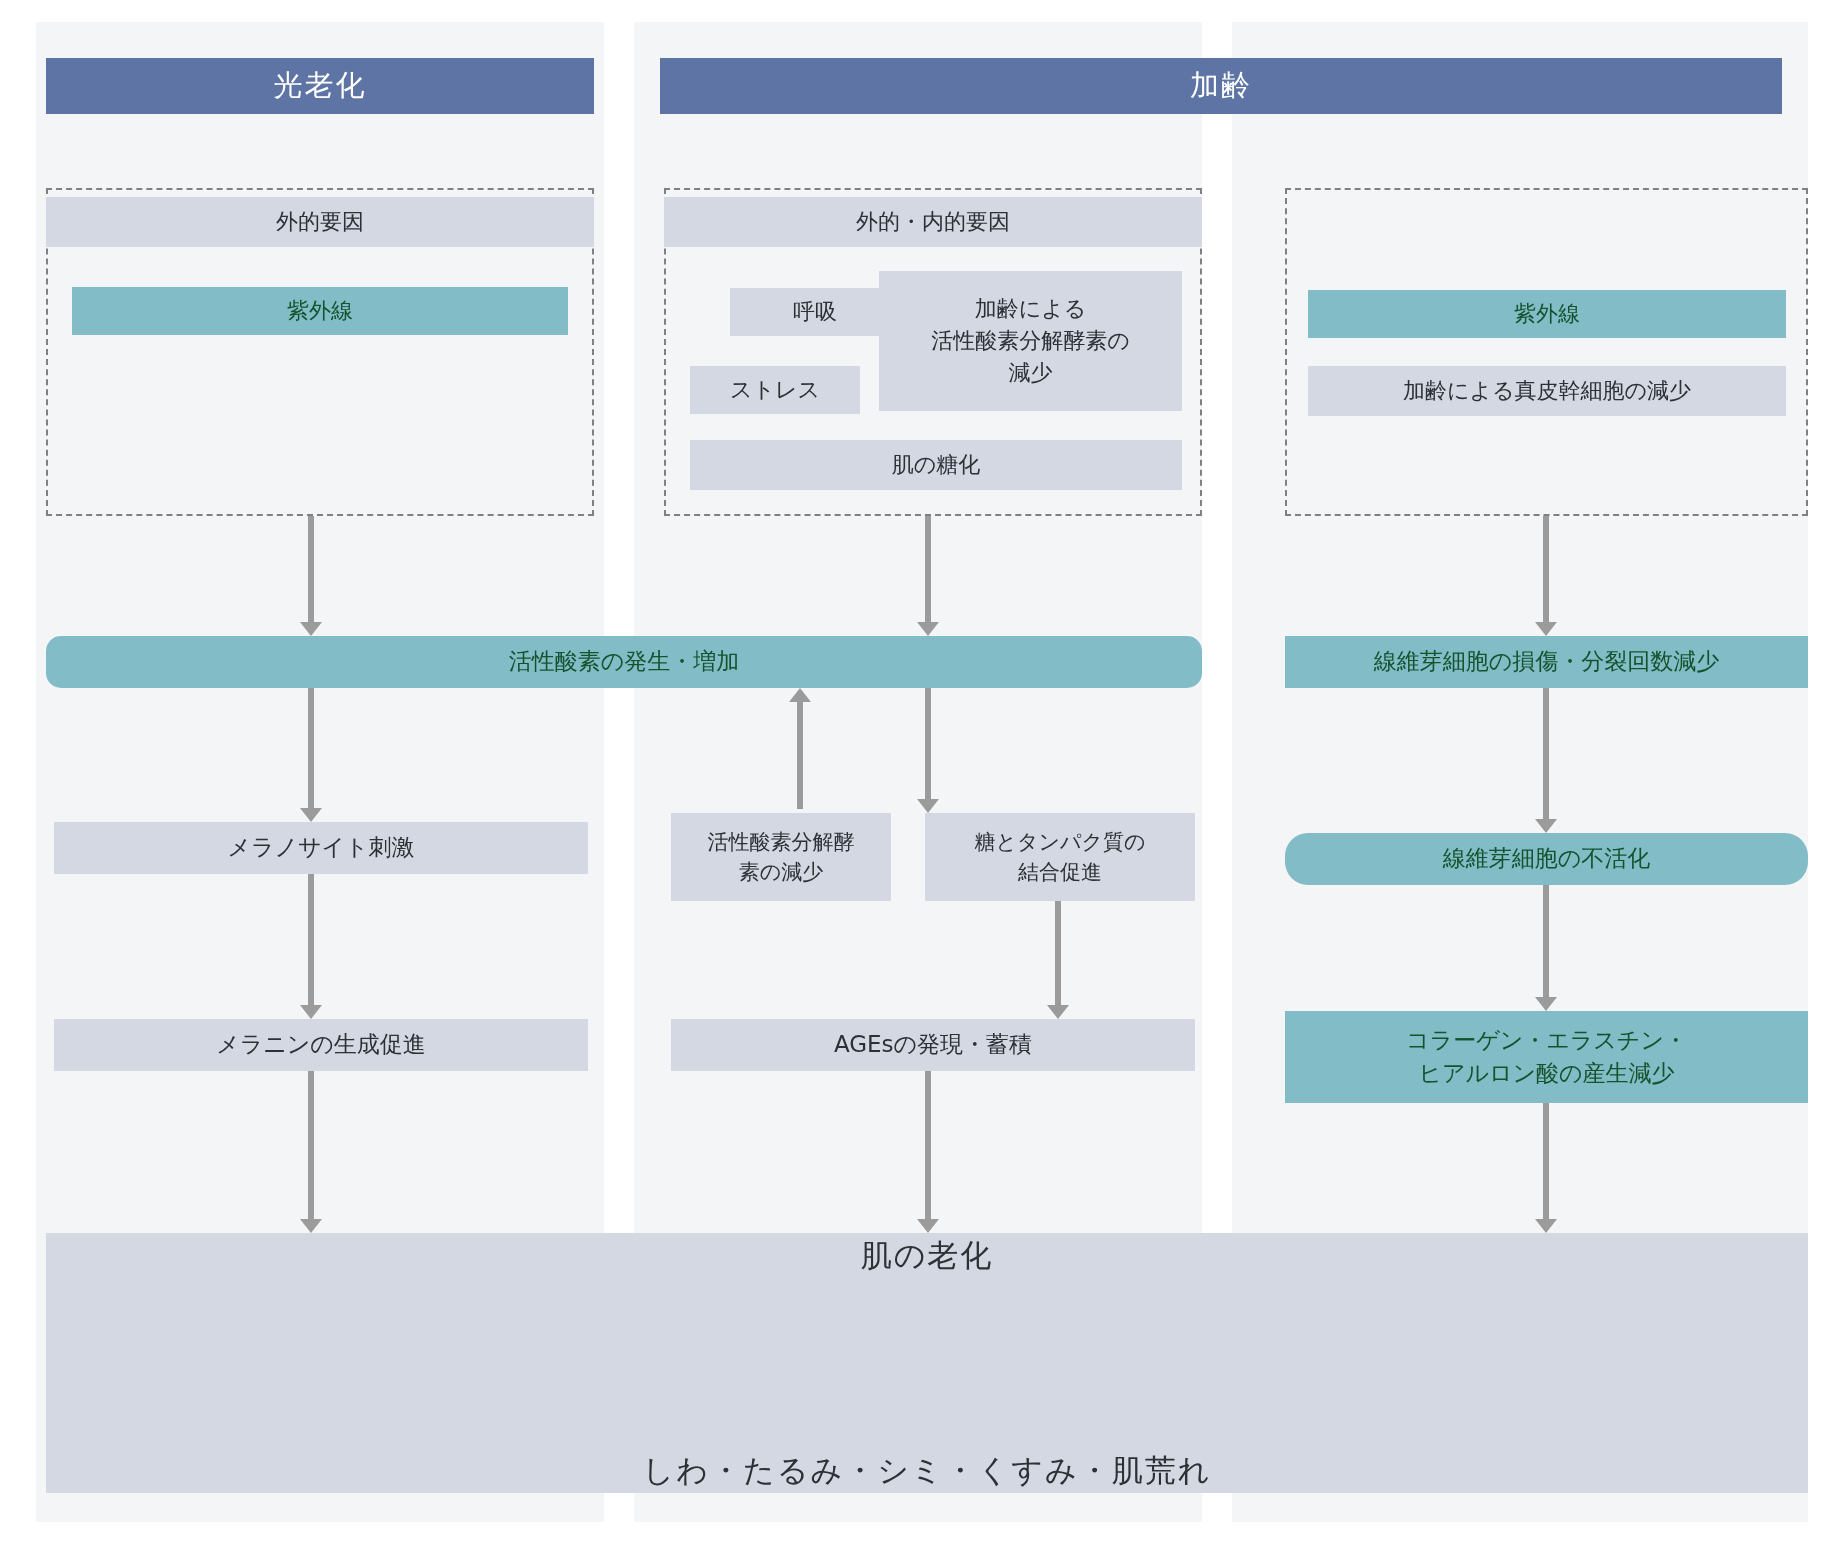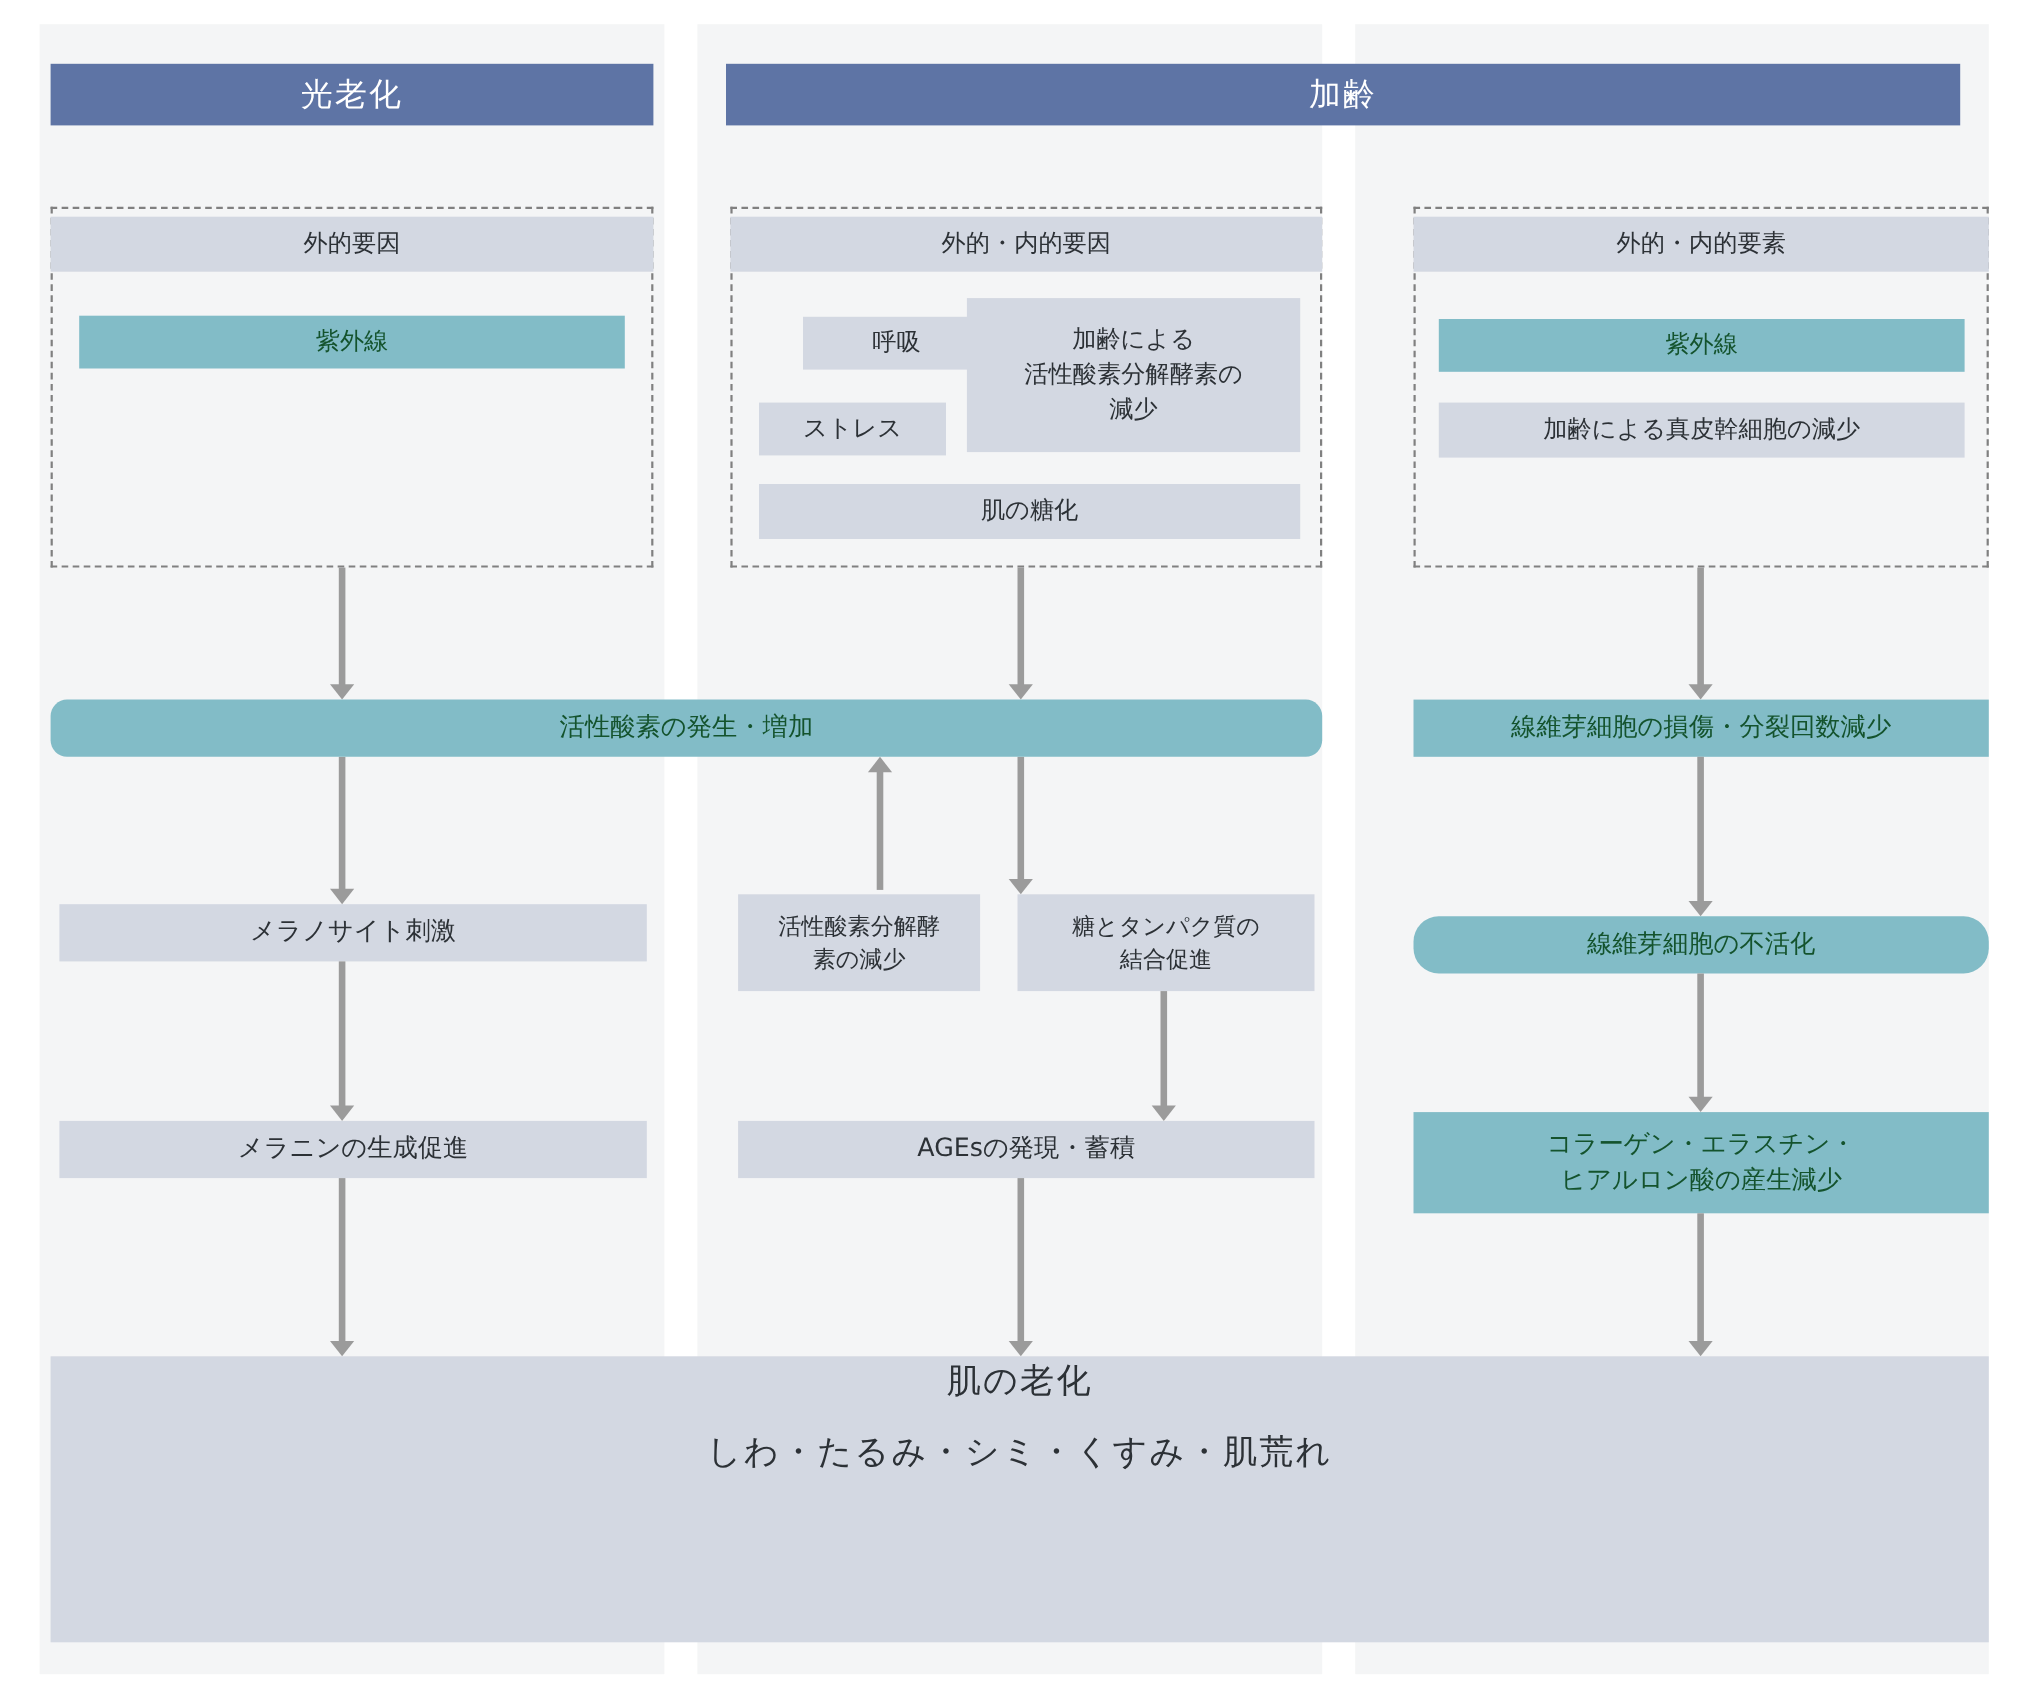--- a/index.html
+++ b/index.html
@@ -73,21 +73,21 @@
   #box-fibroblast-damage{left:1285px;top:636px;width:523px;height:52px;font-size:23px;}
   #box-fibroblast-inactive{left:1285px;top:833px;width:523px;height:52px;font-size:23px;border-radius:23px;}
   #box-collagen{left:1285px;top:1011px;width:523px;height:92px;font-size:23px;}
 
   
   #box-ros{left:46px;top:636px;width:1156px;height:52px;font-size:23px;border-radius:15px;}
 
   
   #box-result{
     left:46px;top:1233px;width:1762px;height:260px;
-    display:flex;flex-direction:column;align-items:center;justify-content:flex-start;
+    display:flex;flex-direction:column;align-items:center;justify-content:space-between;
     gap:20px;background:#d3d8e2;color:#2c3136;
   }
   #result-title{font-size:31px;letter-spacing:2px;}
   #result-sub{font-size:31px;letter-spacing:2px;}
 
   
   .arrow{position:absolute;width:6px;background:#9b9b9b;}
   .arrow::after{
     content:"";position:absolute;left:50%;bottom:-13px;
     transform:translateX(-50%);
@@ -169,21 +169,20 @@
       <div>糖とタンパク質の</div>
       <div>結合促進</div>
     </div>
   </div>
   <div class="arrow" id="arr-m3"></div>
   <div class="box gray" id="box-ages">AGEsの発現・蓄積</div>
   <div class="arrow" id="arr-m4"></div>
 
   <div class="box teal" id="box-ros">活性酸素の発生・増加</div>
 
-  <div class="box gray" id="lbl-gaiteki-naiteki-so">外的・内的要素</div>
   <div class="box teal" id="box-uv-right">紫外線</div>
   <div class="box gray" id="box-shinpi-kansaibo">加齢による真皮幹細胞の減少</div>
   <div class="arrow" id="arr-r1"></div>
   <div class="box teal" id="box-fibroblast-damage">線維芽細胞の損傷・分裂回数減少</div>
   <div class="arrow" id="arr-r2"></div>
   <div class="box teal" id="box-fibroblast-inactive">線維芽細胞の不活化</div>
   <div class="arrow" id="arr-r3"></div>
   <div class="box teal" id="box-collagen">
     <div>
       <div>コラーゲン・エラスチン・</div>

